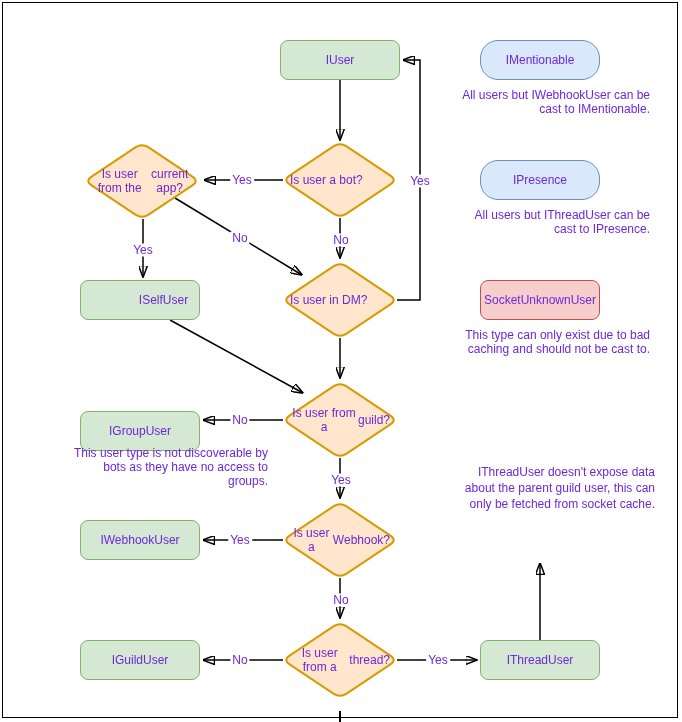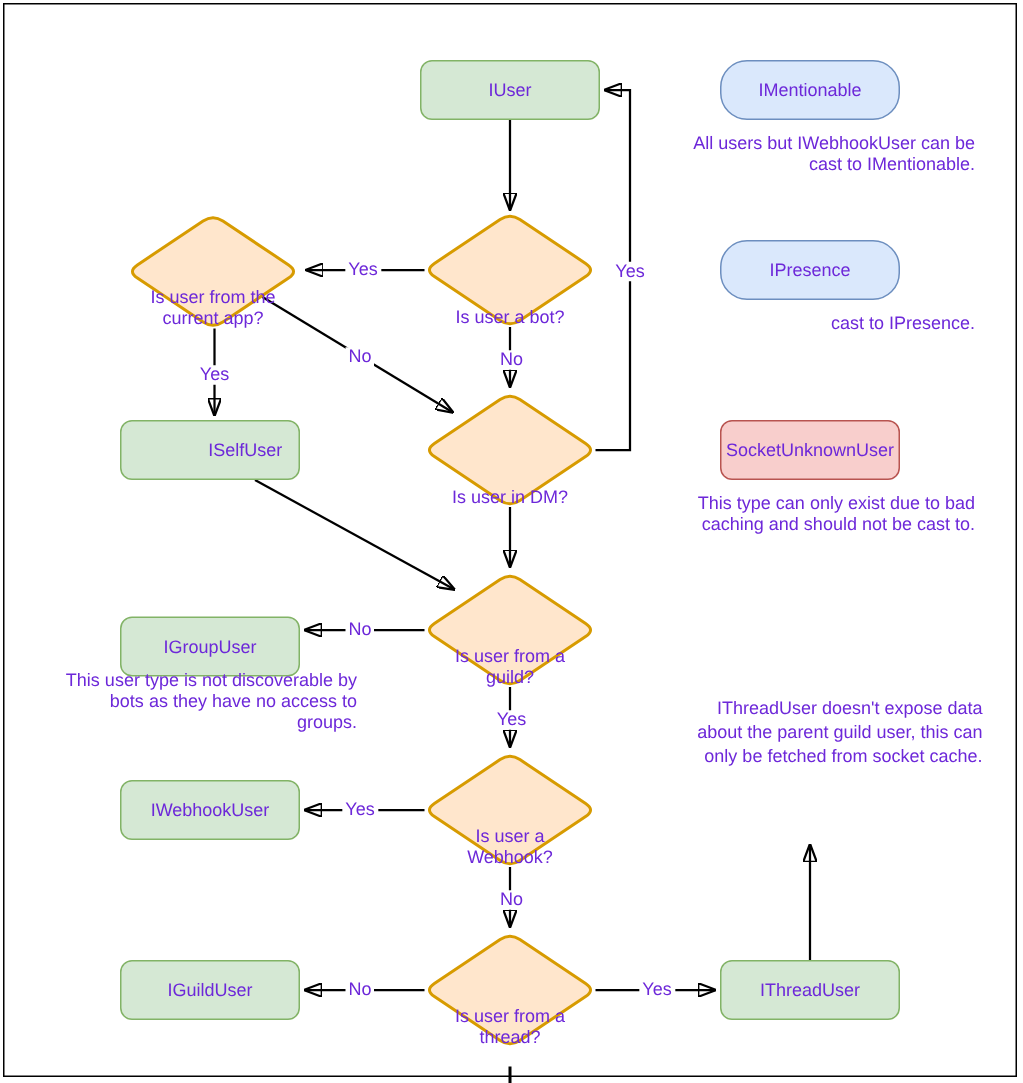--- a/index.html
+++ b/index.html
@@ -16,21 +16,21 @@
     display:flex;align-items:center;justify-content:center;
     font-size:12px;z-index:2;border:1.5px solid;
   }
   .node.green{background:#d5e8d4;border-color:#82b366;}
   .node.blue{background:#dae8fc;border-color:#6c8ebf;border-radius:18px;}
   .node.red{background:#f8cecc;border-color:#b85450;}
   .diamond{position:absolute;width:114px;height:76px;z-index:2;}
   .diamond svg{position:absolute;left:0;top:0;overflow:visible;}
   .diamond .dlabel{
     position:absolute;left:7px;top:0;width:100px;height:76px;
-    display:flex;flex-direction:column;align-items:center;justify-content:flex-end;
+    display:flex;flex-direction:row;align-items:center;justify-content:flex-start;
     font-size:12px;line-height:14px;text-align:center;
   }
   .elabel{
     position:absolute;transform:translate(-50%,-50%);background:#fff;
     font-size:12px;line-height:13px;padding:0 2px;z-index:3;white-space:nowrap;
   }
   .caption{
     position:absolute;text-align:right;font-size:12px;line-height:14px;z-index:2;
   }
   .caption.wide{line-height:16px;}
@@ -156,27 +156,28 @@
   <div class="elabel" style="left:240px;top:540px;">Yes</div>
   <div class="elabel" style="left:341px;top:600px;">No</div>
   <div class="elabel" style="left:240px;top:660px;">No</div>
   <div class="elabel" style="left:438px;top:660px;">Yes</div>
 
   <div class="caption" style="left:430px;top:88px;width:220px;">
     <div>All users but IWebhookUser can be</div>
     <div>cast to IMentionable.</div>
   </div>
   <div class="caption" style="left:430px;top:208px;width:220px;">
+    <div>All users but IThreadUser can be</div>
     <div>cast to IPresence.</div>
   </div>
   <div class="caption" style="left:430px;top:328px;width:220px;">
     <div>This type can only exist due to bad</div>
     <div>caching and should not be cast to.</div>
   </div>
-  <div class="caption" style="left:10px;top:446px;width:228px;">
+  <div class="caption" style="left:40px;top:446px;width:228px;">
     <div>This user type is not discoverable by</div>
     <div>bots as they have no access to</div>
     <div>groups.</div>
   </div>
   <div class="caption wide" style="left:425px;top:464px;width:230px;">
     <div>IThreadUser doesn't expose data</div>
     <div>about the parent guild user, this can</div>
     <div>only be fetched from socket cache.</div>
   </div>
 </div>

